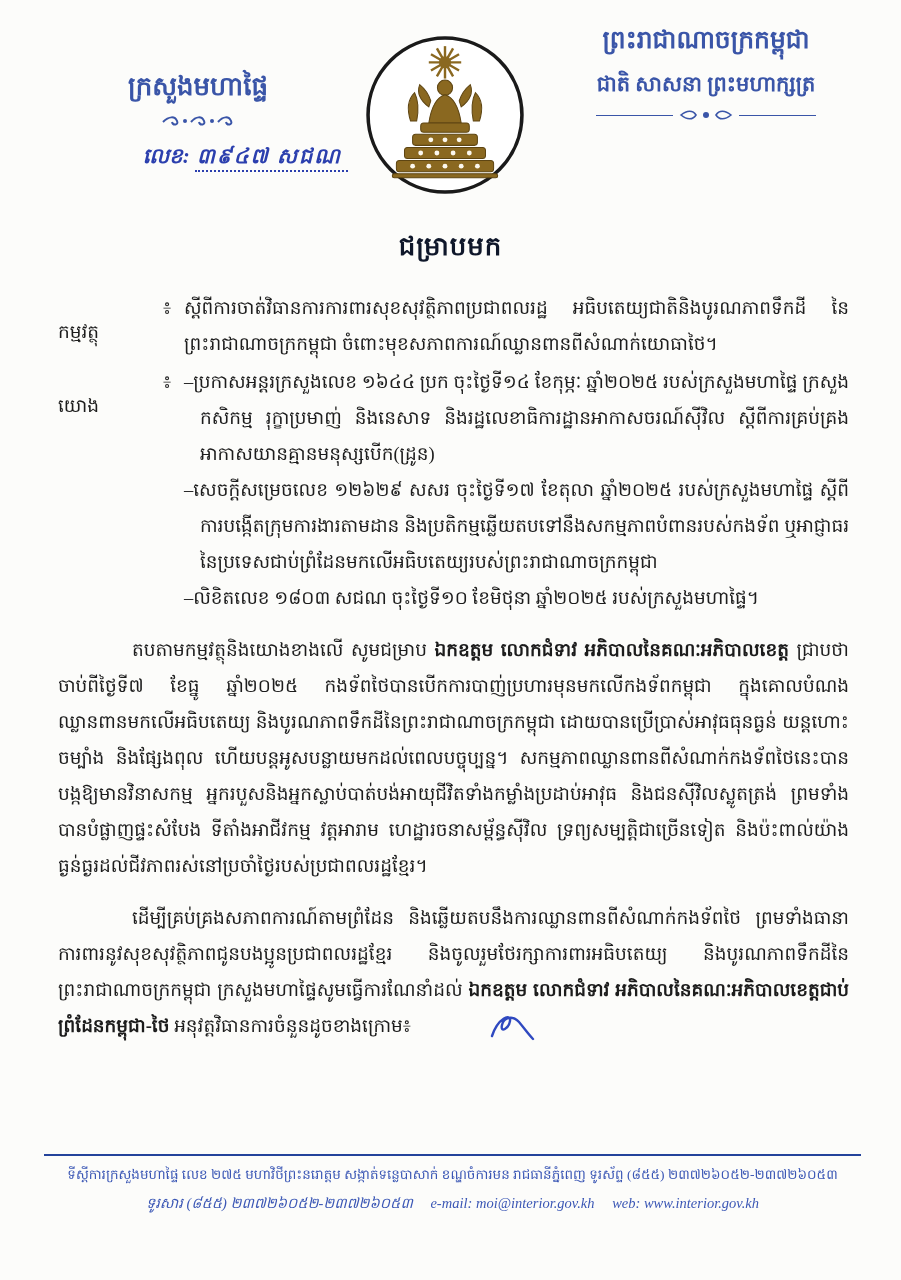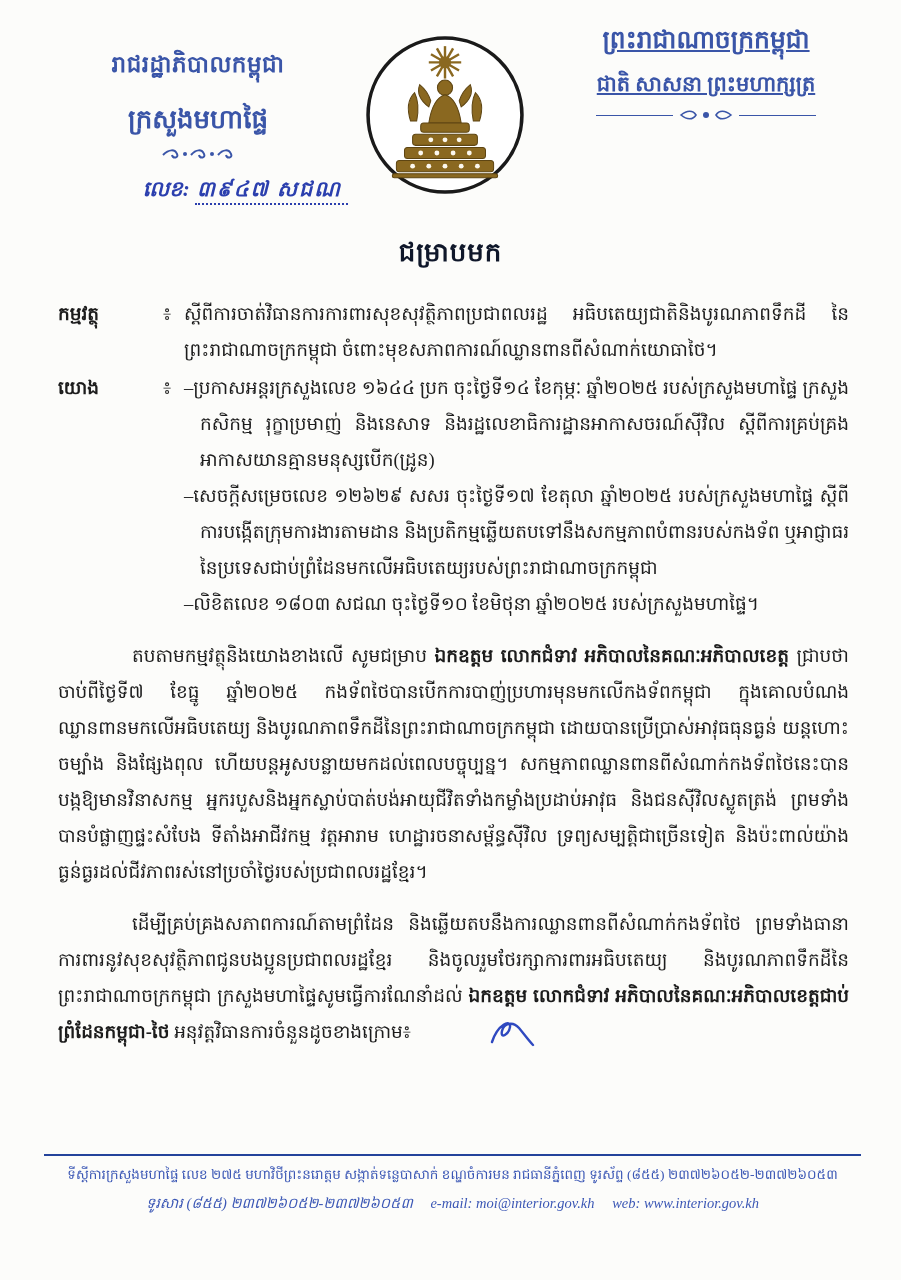--- a/index.html
+++ b/index.html
@@ -44,21 +44,20 @@
     letter-spacing:2px;
     border-bottom:2px dotted #2b3fae;
     padding:0 6px 2px 2px;
   }
   .header-center { width:190px; display:flex; justify-content:center; padding-top:12px; }
   .header-right {
     width:330px;
     text-align:center;
     color:#3a55a8;
     padding-top:2px;
-    text-decoration:underline;
   }
   .header-right .h-line1 { font-size:25px; font-weight:bold; }
   .header-right .h-line2 { font-size:21px; font-weight:bold; margin-top:10px; }
   .divider-ornament {
     margin:8px auto 0;
     width:220px;
     display:flex; align-items:center; gap:6px;
     color:#3a55a8;
   }
   .divider-ornament .rule { flex:1; border-top:1.6px solid #3a55a8; }
@@ -74,21 +73,21 @@
   .recipient {
     text-align:center;
     margin-top:16px;
     font-size:19.5px;
     font-weight:bold;
     color:#111;
   }
   
   .body-area { padding:22px 52px 0 58px; font-size:18.5px; line-height:36px; }
   .kv-row { display:flex; align-items:flex-start; }
-  .kv-label { width:92px; font-weight:bold; flex:none; }
+  .kv-label { width:92px; font-weight:normal; flex:none;margin-top:24px; }
   .kv-colon { width:34px; flex:none; text-align:center; }
   .kv-text { flex:1; text-align:justify; }
   .refs { margin-top:2px; }
   .ref-item { padding-left:16px; text-indent:-16px; text-align:justify; }
   .paragraph {
     margin-top:16px;
     text-align:justify;
     text-indent:74px;
   }
   .b { font-weight:bold; }
@@ -107,21 +106,20 @@
   .footer .gap { display:inline-block; width:14px; }
 </style>
 </head>
 <body>
 
 <div class="page">
 
   <div class="header">
 
     <div class="header-left">
-      <div class="h-line1">រាជរដ្ឋាភិបាលកម្ពុជា</div>
       <div class="h-line2">ក្រសួងមហាផ្ទៃ</div>
       <div class="flourish">
         <svg width="74" height="14" viewBox="0 0 74 14">
           <path d="M2 8 C8 2 14 2 16 7 C18 11 12 12 11 8" fill="none" stroke="#3a55a8" stroke-width="2"></path>
           <circle cx="24" cy="7" r="2" fill="#3a55a8"></circle>
           <path d="M30 8 C35 2 41 2 43 7 C45 11 39 12 38 8" fill="none" stroke="#3a55a8" stroke-width="2"></path>
           <circle cx="51" cy="7" r="2" fill="#3a55a8"></circle>
           <path d="M57 8 C62 2 68 2 70 7 C72 11 66 12 65 8" fill="none" stroke="#3a55a8" stroke-width="2"></path>
         </svg>
       </div>

